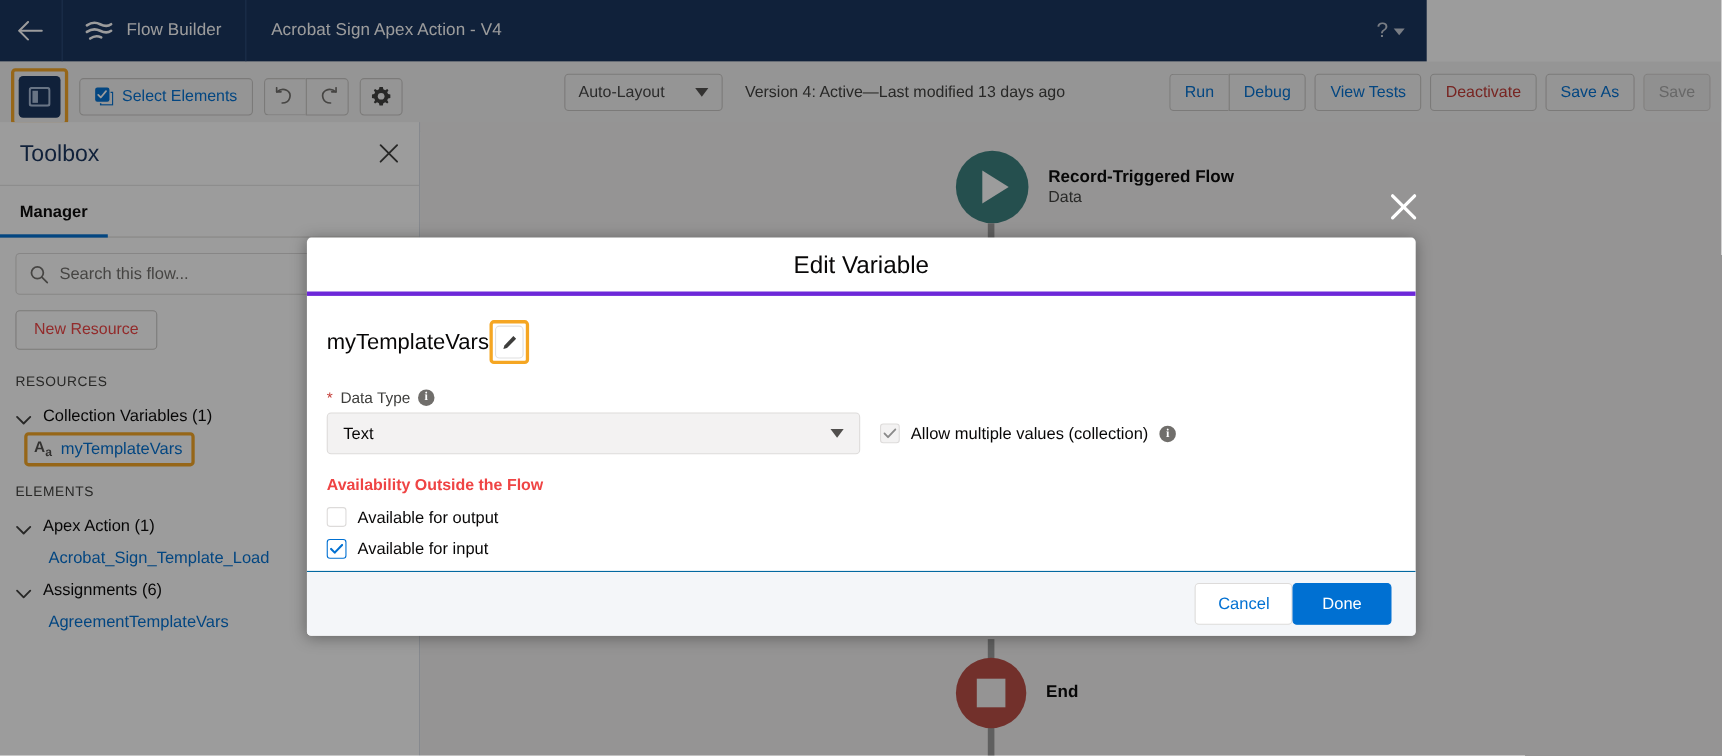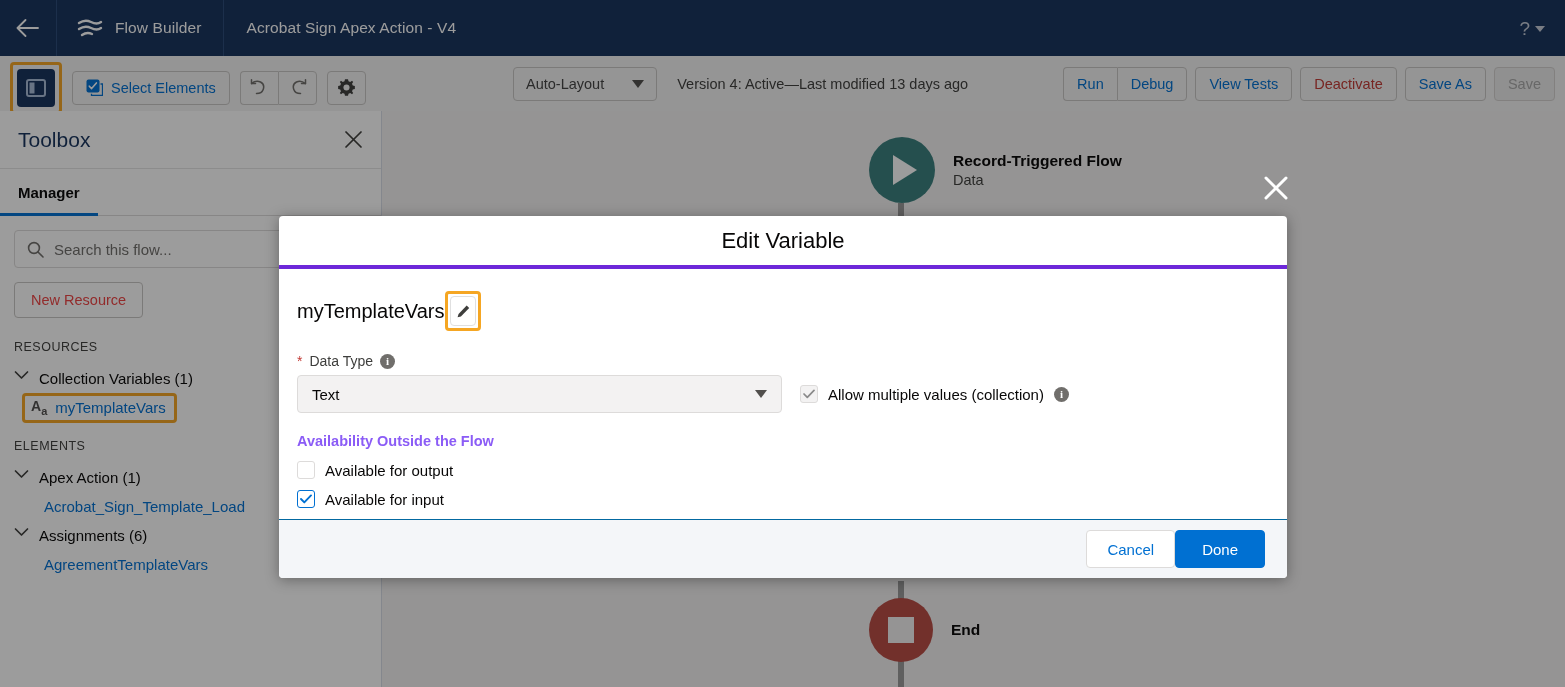--- a/index.html
+++ b/index.html
@@ -7,21 +7,21 @@
   html, body {
     width: 1565px; height: 687px;
     font-family: "Liberation Sans", "DejaVu Sans", sans-serif;
     overflow: hidden;
     background: #ffffff;
   }
   #app { position: relative; width: 1565px; height: 687px; }
 
   
   .topbar {
-    position: absolute; top: 0; left: 0; width: 1565px; height: 56px;
+    position: absolute; top: 0; left: 0; width: 1297px; height: 56px;
     background: #16325c; display: flex; align-items: center;
   }
   .topbar-back {
     width: 56px; height: 56px; display: flex; align-items: center; justify-content: center;
     color: #ffffff; cursor: pointer;
   }
   .topbar-divider { width: 1px; height: 56px; background: #2b4a79; }
   .topbar-brand {
     display: flex; align-items: center; gap: 12px;
     padding: 0 22px 0 20px; height: 56px;
@@ -134,21 +134,21 @@
     height: 36px; border: 1px solid #c9c7c5; border-radius: 4px; background: #fff;
     color: #ef4444; font-size: 14.5px; padding: 0 16px; cursor: pointer;
     font-family: inherit; margin-bottom: 16px;
   }
 
   .section-label {
     font-size: 12.5px; letter-spacing: .5px; color: #3e3e3c; text-transform: uppercase;
     margin: 6px 0 10px 0;
   }
   .tree-group {
-    display: flex; align-items: flex-start; gap: 10px; font-size: 15px; color: #080707;
+    display: flex; align-items: flex-end; gap: 10px; font-size: 15px; color: #080707;
     padding: 6px 0; cursor: pointer;
   }
   .chev { line-height: 0; color: #3e3e3c; }
   .tree-item {
     font-size: 15px; color: #0070d2; padding: 6px 0 6px 30px; cursor: pointer;
     display: flex; align-items: center; gap: 10px;
   }
   .tree-item.highlighted {
     border: 3px solid #f5a623; border-radius: 4px; padding: 3px 8px 3px 6px;
     margin-left: 8px; display: inline-flex; gap: 8px; align-items: center;
@@ -253,21 +253,21 @@
   .checkbox-row { display: flex; align-items: center; gap: 10px; }
   .cb {
     width: 18px; height: 18px; border-radius: 3px; border: 1px solid #dddbda;
     background: #fff; display: flex; align-items: center; justify-content: center;
     cursor: pointer; flex: none;
   }
   .cb.checked { border-color: #0070d2; }
   .cb.disabled { background: #f3f2f2; border-color: #dddbda; cursor: default; }
   .cb-label { font-size: 15px; color: #080707; }
 
-  .avail-heading { font-size: 14.5px; font-weight: 700; color: #8b5cf6; margin-bottom: 12px; }
+  .avail-heading { font-size: 14.5px; font-weight: 700; color: #ef4444; margin-bottom: 12px; }
   .avail-row { display: flex; align-items: center; gap: 10px; margin-bottom: 11px; }
 
   .modal-footer {
     height: 74px; background: #f4f6f9; border-top: 1px solid #0369a1;
     display: flex; align-items: center; justify-content: flex-end; gap: 0;
     padding-right: 22px;
   }
   .btn {
     height: 38px; border-radius: 4px; font-size: 15px; padding: 0 20px;
     cursor: pointer; font-family: inherit; border: 1px solid #dddbda;

